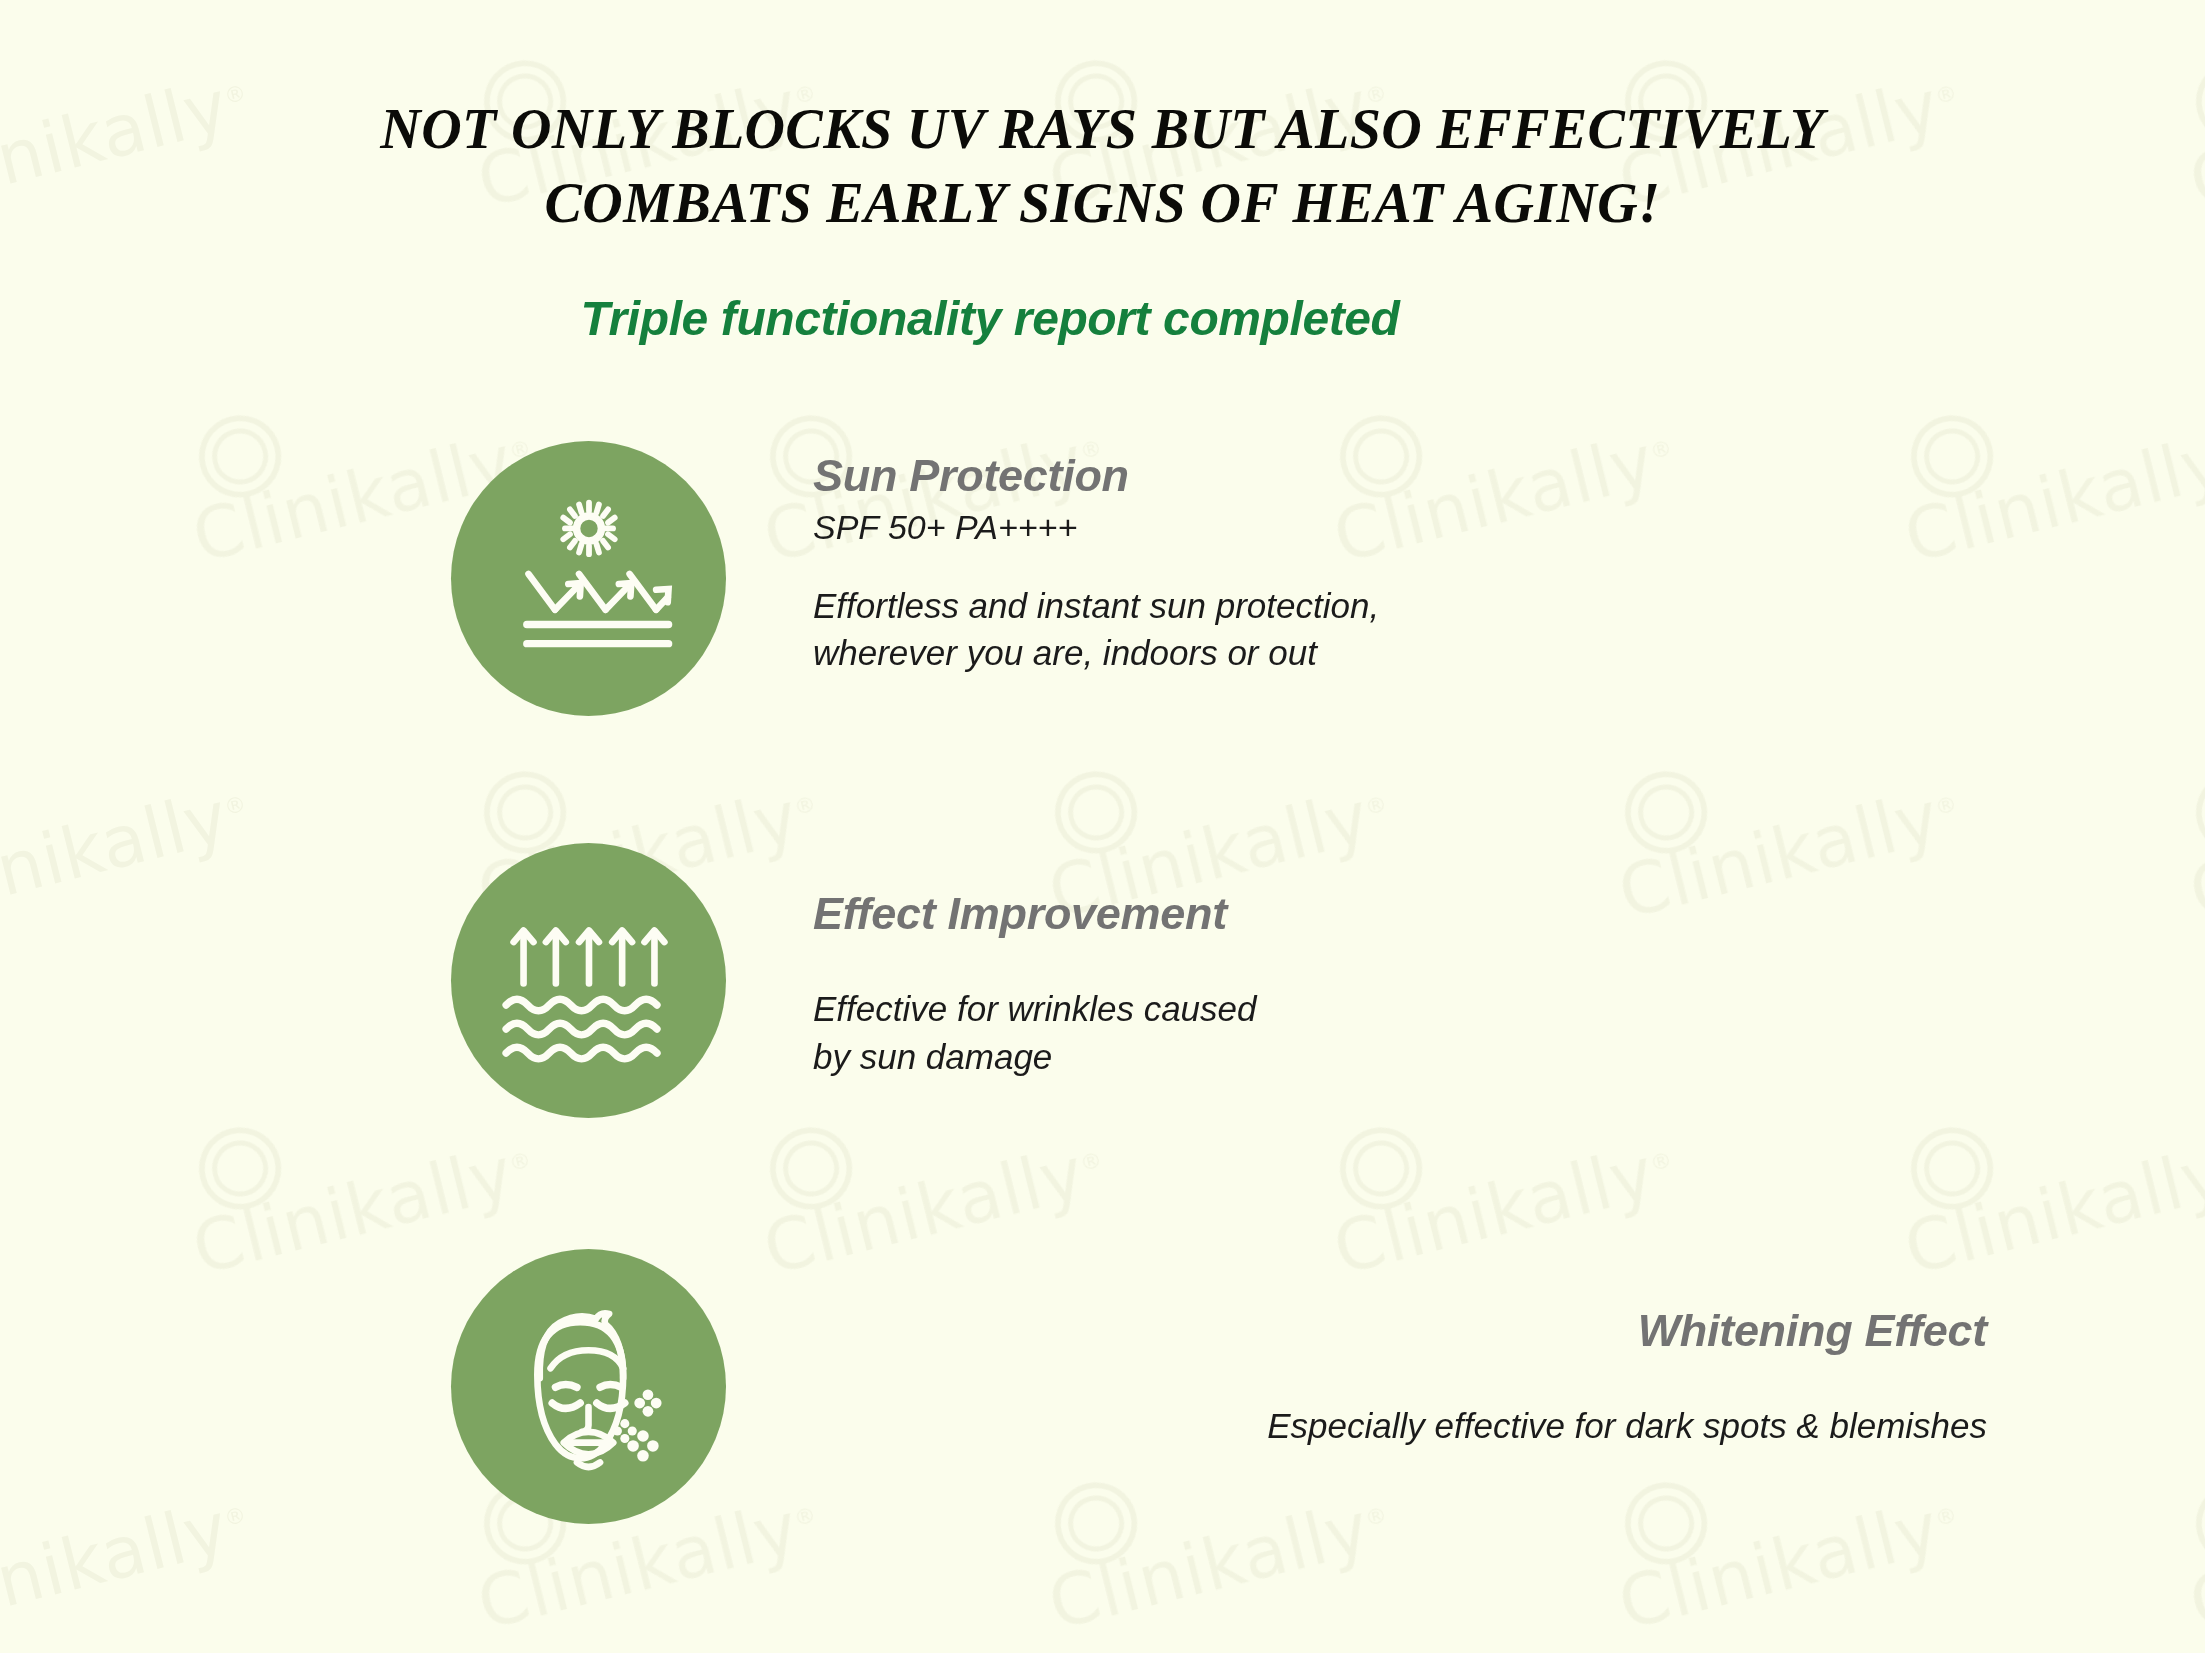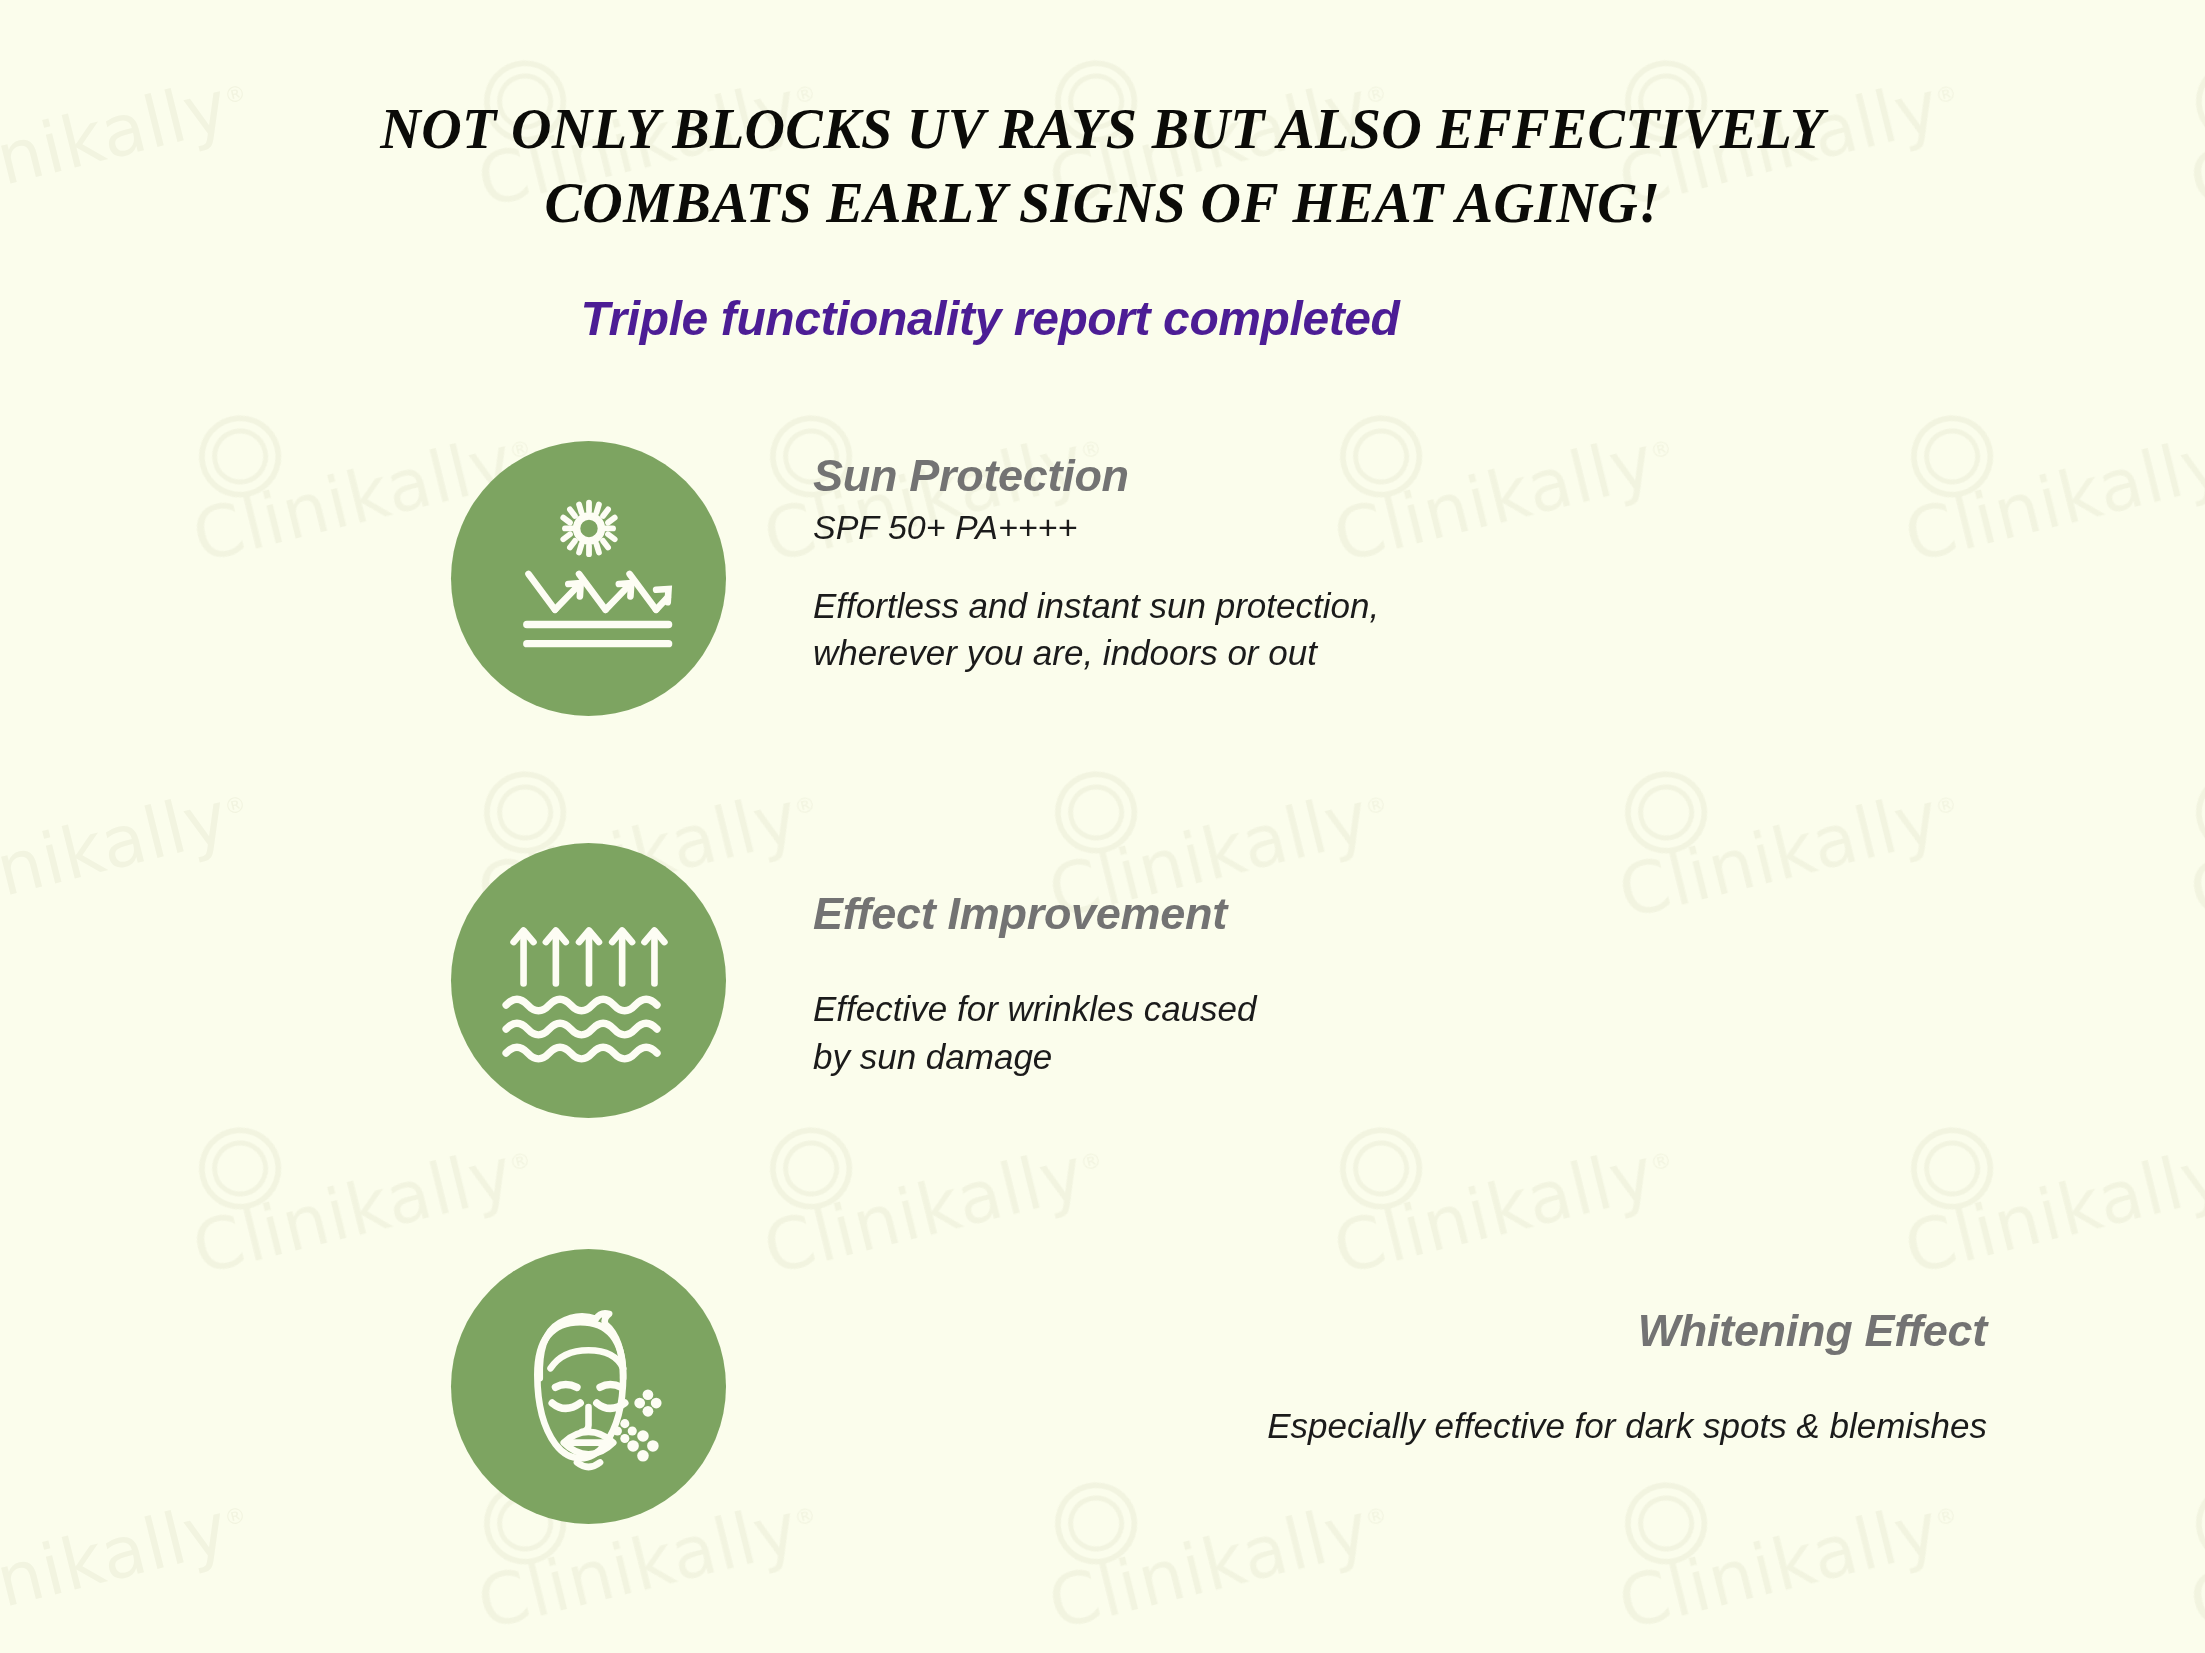--- a/index.html
+++ b/index.html
@@ -78,21 +78,21 @@
   #subheadline {
     position: absolute;
     top: 291px;
     left: 0;
     width: 1936px;
     text-align: center;
     font-family: "Liberation Sans", sans-serif;
     font-weight: bold;
     font-size: 48px;
     letter-spacing: -0.4px;
-    color: #4c1d95;
+    color: #15803d;
     padding-left: 44px;
   }
 
   .feature-row {
     position: absolute;
     left: 451px;
     width: 1571px;
     height: 275px;
   }
   .feature-row.r1 { top: 441px; }

